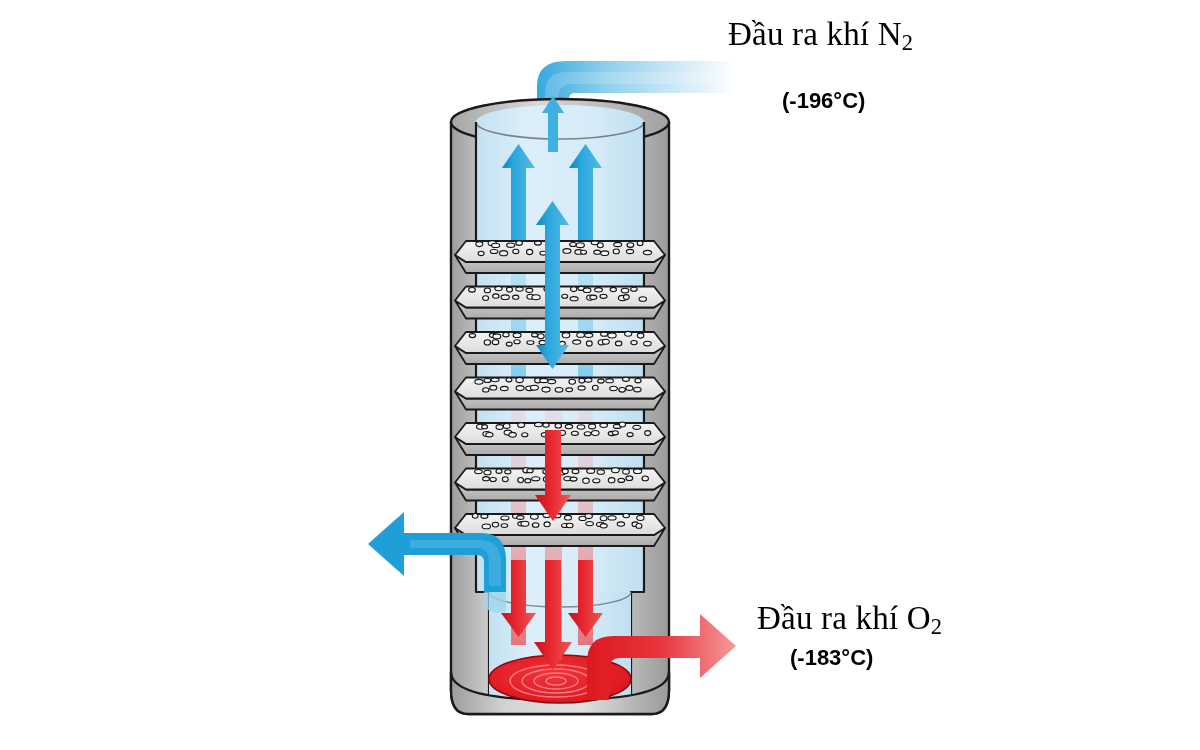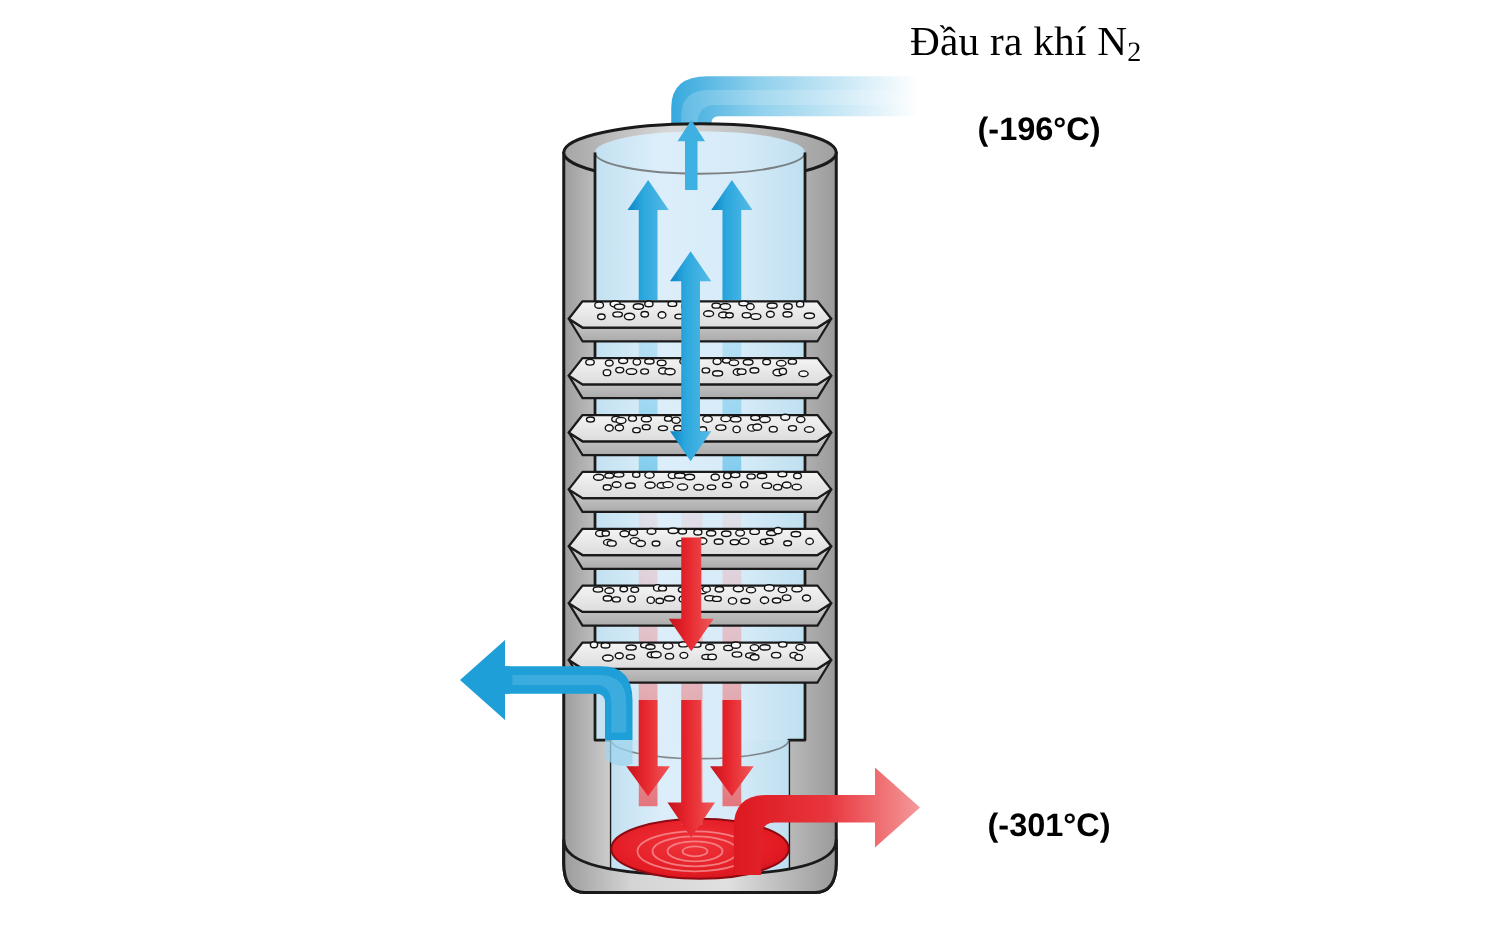--- a/index.html
+++ b/index.html
@@ -6,21 +6,21 @@
   body{
     width:1200px;height:750px;background:#ffffff;
     font-family:"Liberation Serif", serif;
     overflow:hidden;position:relative;
   }
   #stage{position:absolute;left:0;top:0;width:1200px;height:750px;}
   svg#diagram{position:absolute;left:0;top:0;width:1200px;height:750px;display:block;}
 
   .lbl{position:absolute;white-space:nowrap;color:#000;}
   .lbl-serif{font-family:"Liberation Serif", serif;font-size:33px;letter-spacing:.2px;}
-  .lbl-bold{font-family:"Liberation Sans", sans-serif;font-size:26px;font-weight:bold;}
+  .lbl-bold{font-family:"Liberation Sans", sans-serif;font-size:22px;font-weight:bold;}
   .sub{font-size:.68em;vertical-align:-.22em;letter-spacing:0;}
 
   #n2-label{left:728px;top:16px;text-align:left;}
   #n2-temp{left:782px;top:88px;}
   #o2-label{left:757px;top:600px;text-align:left;}
   #o2-temp{left:790px;top:645px;}
   #inlet-label{left:30px;top:514px;}
 </style>
 </head>
 <body>
@@ -455,16 +455,17 @@
     <g>
       <path d="M587,700 L587,662 Q587,636 613,636 L700,636 L700,614 L736,646 L700,678 L700,658 L620,658
                Q609,658 609,670 L609,700 Z" fill="url(#gPipeRed)"></path>
     </g>
 
   </svg>
 
   <div class="lbl lbl-serif" id="n2-label"><span>Đầu ra khí N</span><span class="sub">2</span></div>
   <div class="lbl lbl-bold" id="n2-temp">(-196°C)</div>
 
-  <div class="lbl lbl-bold" id="o2-temp">(-301°C)</div>
+  <div class="lbl lbl-serif" id="o2-label"><span>Đầu ra khí O</span><span class="sub">2</span></div>
+  <div class="lbl lbl-bold" id="o2-temp">(-183°C)</div>
 
 
 </div>
 
 </body></html>

